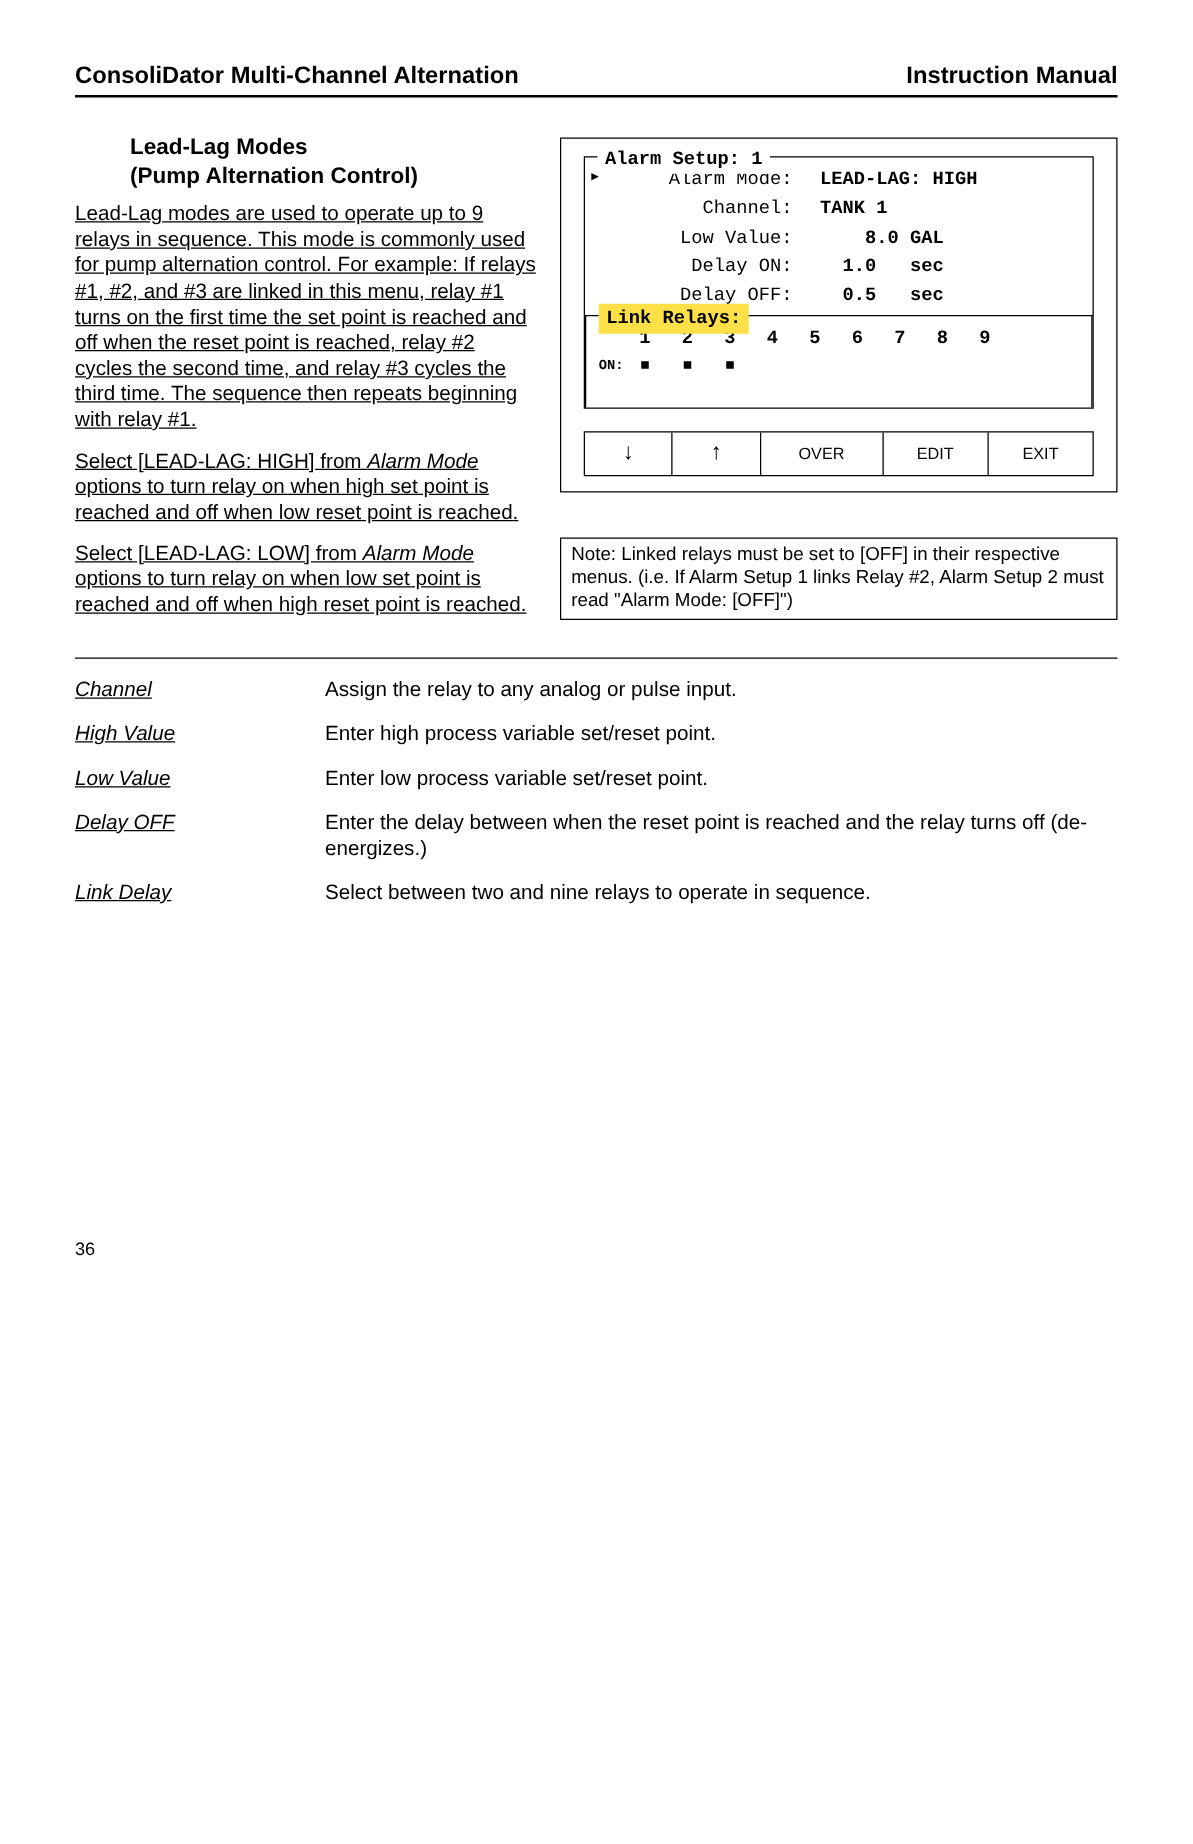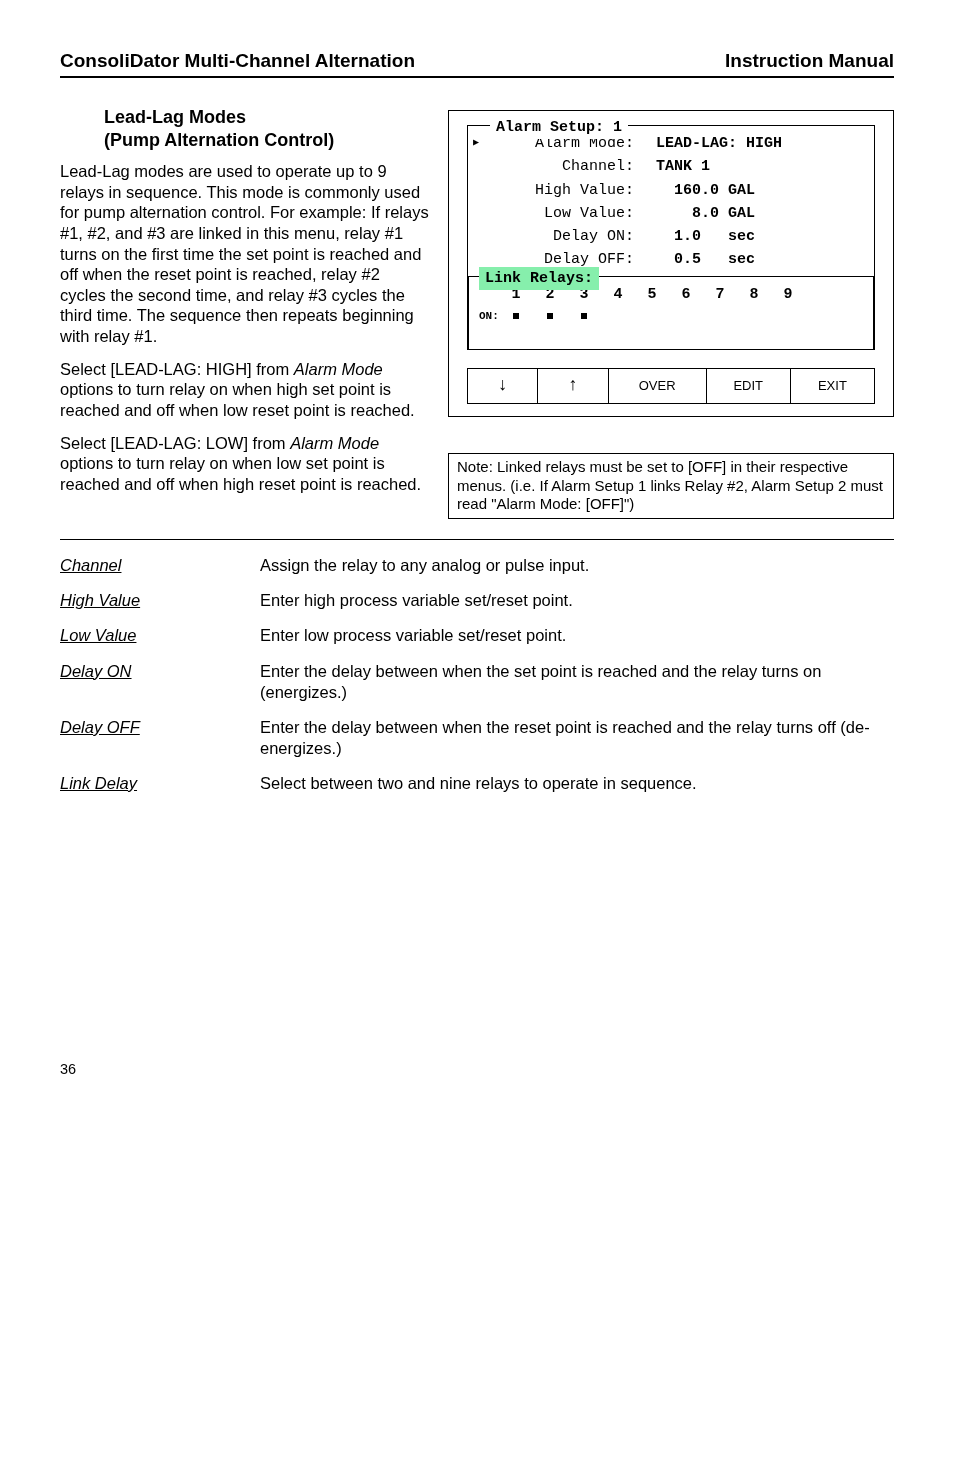--- a/index.html
+++ b/index.html
@@ -47,20 +47,21 @@
   }
   .body-text {
     font-size: 16.5px;
     line-height: 1.25;
   }
   .body-text p {
     margin: 0 0  12px 0;
   }
   .para {
     margin: 0 0 14px 0;
+    text-decoration: underline;
   }
 
   
   .lcd {
     border: 1.5px solid #000;
     padding: 14px 18px 12px 18px;
     font-family: "Courier New", monospace;
     font-size: 15px;
     line-height: 1.55;
     position: relative;
@@ -68,21 +69,21 @@
   }
   .outer-fieldset {
     border: 1.5px solid #000;
     padding: 6px 10px 8px 10px;
     margin: 0;
     position: relative;
   }
   .outer-fieldset .fs-legend {
     position: absolute;
     top: -10px;
-    left: 22px;
+    left: 10px;
     background: #fff;
     padding: 0 6px;
     font-weight: bold;
   }
   .row {
     display: flex;
     white-space: pre;
     padding-left: 6px;
   }
   .row .cursor {
@@ -111,21 +112,21 @@
     border-right: none;
     border-bottom: none;
     margin: 4px -10px -8px -10px;
     padding: 6px 10px 6px 10px;
     position: relative;
   }
   .inner-fieldset .fs-legend2 {
     position: absolute;
     top: -10px;
     left: 10px;
-    background: #86efac;
+    background: #fde047;
     padding: 0 6px;
     font-weight: bold;
   }
   .relay-row {
     display: flex;
     justify-content: flex-start;
     gap: 0;
     font-weight: bold;
     padding-left: 20px;
   }
@@ -242,23 +243,20 @@
     <div class="right-col">
       <div class="lcd">
         <div class="outer-fieldset">
           <div class="fs-legend">Alarm Setup: 1</div>
 
           <div class="row">
             <span class="cursor"></span><span class="label-col">Alarm Mode:</span><span class="val-col">LEAD-LAG: HIGH</span>
           </div>
           <div class="row">
             <span class="label-col">Channel:</span><span class="val-col">TANK 1</span>
-          </div>
-          <div class="row">
-            <span class="label-col">High Value:</span><span class="val-col">  160.0 GAL</span>
           </div>
           <div class="row">
             <span class="label-col">Low Value:</span><span class="val-col">    8.0 GAL</span>
           </div>
           <div class="row">
             <span class="label-col">Delay ON:</span><span class="val-col">  1.0   sec</span>
           </div>
           <div class="row">
             <span class="label-col">Delay OFF:</span><span class="val-col">  0.5   sec</span>
           </div>
@@ -315,24 +313,20 @@
         </tr>
     <tr>
           <td class="term">High Value</td>
           <td>Enter high process variable set/reset point.</td>
         </tr>
     <tr>
           <td class="term">Low Value</td>
           <td>Enter low process variable set/reset point.</td>
         </tr>
     <tr>
-          <td class="term">Delay ON</td>
-          <td>Enter the delay between when the set point is reached and the relay turns on (energizes.)</td>
-        </tr>
-    <tr>
           <td class="term">Delay OFF</td>
           <td>Enter the delay between when the reset point is reached and the relay turns off (de-energizes.)</td>
         </tr>
     <tr>
           <td class="term">Link Delay</td>
           <td>Select between two and nine relays to operate in sequence.</td>
         </tr>
   </tbody>
     </table>
 

